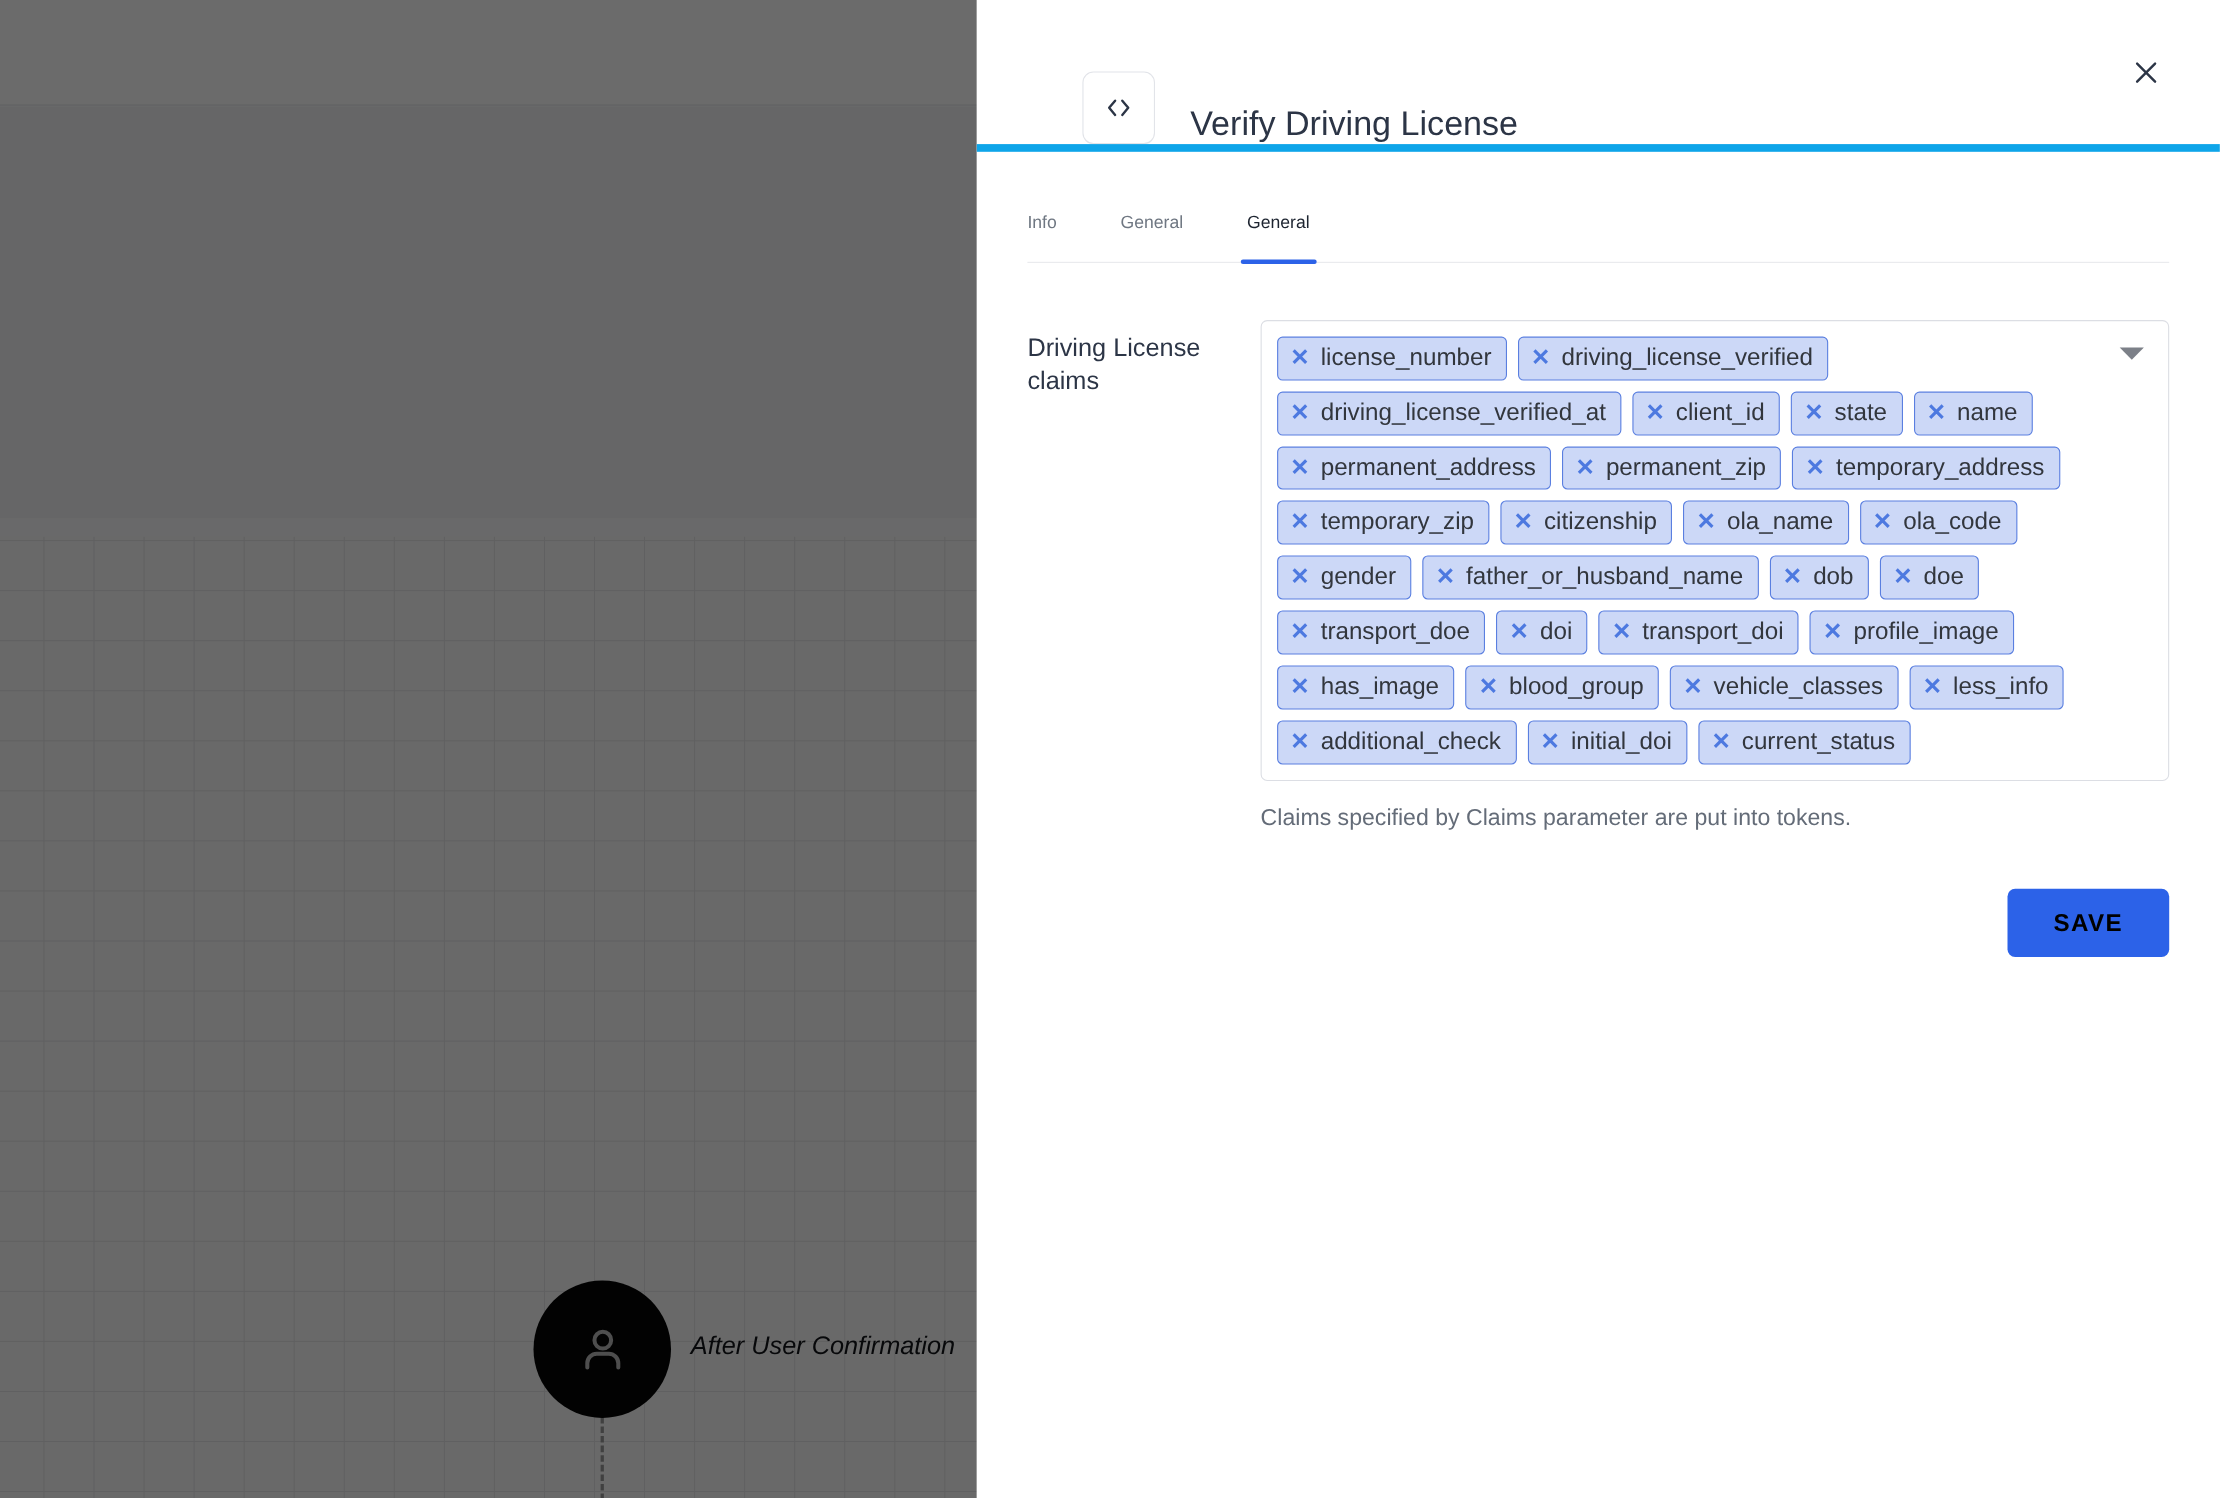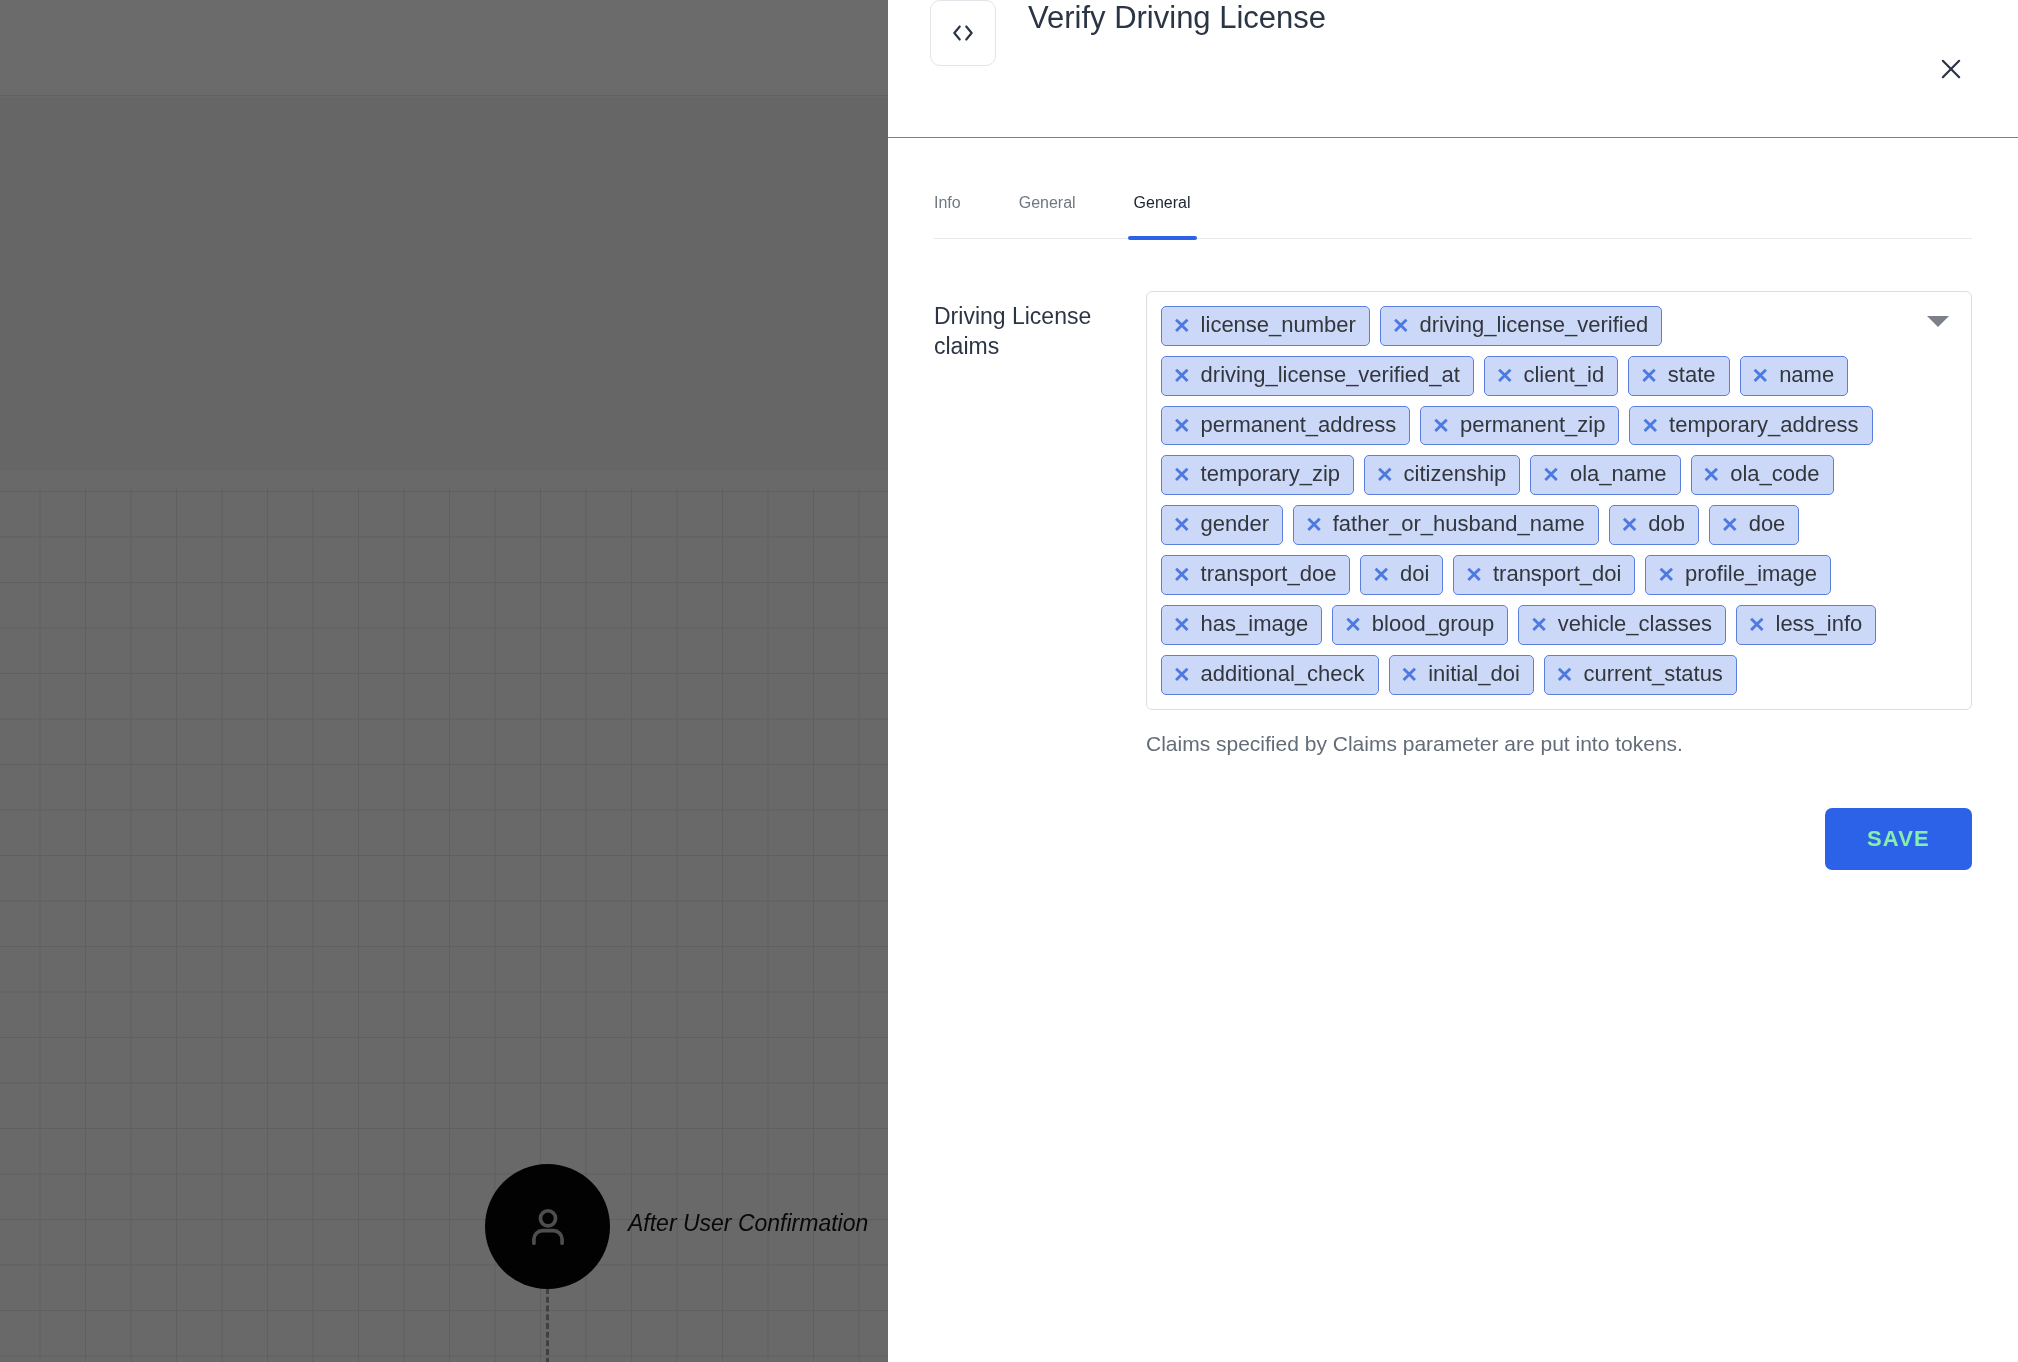--- a/index.html
+++ b/index.html
@@ -113,24 +113,24 @@
     height: 1362px;
     background: #ffffff;
     display: flex;
     flex-direction: column;
   }
 
   .modal-header {
     position: relative;
     height: 138px;
     flex: 0 0 138px;
-    border-bottom: 1px solid #0ea5e9;
-    display: flex;
-    align-items: flex-start;
-    padding-left: 42px;
+    border-bottom: 7px solid #0ea5e9;
+    display: flex;
+    align-items: flex-end;
+    padding-left: 96px;
   }
 
   .header-icon-box {
     width: 66px;
     height: 66px;
     border: 1px solid #e2e4e9;
     border-radius: 10px;
     background: #ffffff;
     display: flex;
     align-items: center;
@@ -286,21 +286,21 @@
     border-radius: 7px;
     font-size: 22px;
     font-weight: 700;
     letter-spacing: 1.2px;
     padding: 0 42px;
     height: 62px;
     cursor: pointer;
     font-family: "Liberation Sans", sans-serif;
   }
   .btn-cancel { background: #2b2b2d; color: #ffffff; }
-  .btn-save { background: #2c62e8; color: #86efac; }
+  .btn-save { background: #2c62e8; color: #000000; }
 </style>
 </head>
 <body>
 
 <div id="app-background">
   <div class="bg-panel-top"></div>
   <div class="bg-panel-mid">
     <div class="bg-desc-text">ser. It can be</div>
   </div>
 

